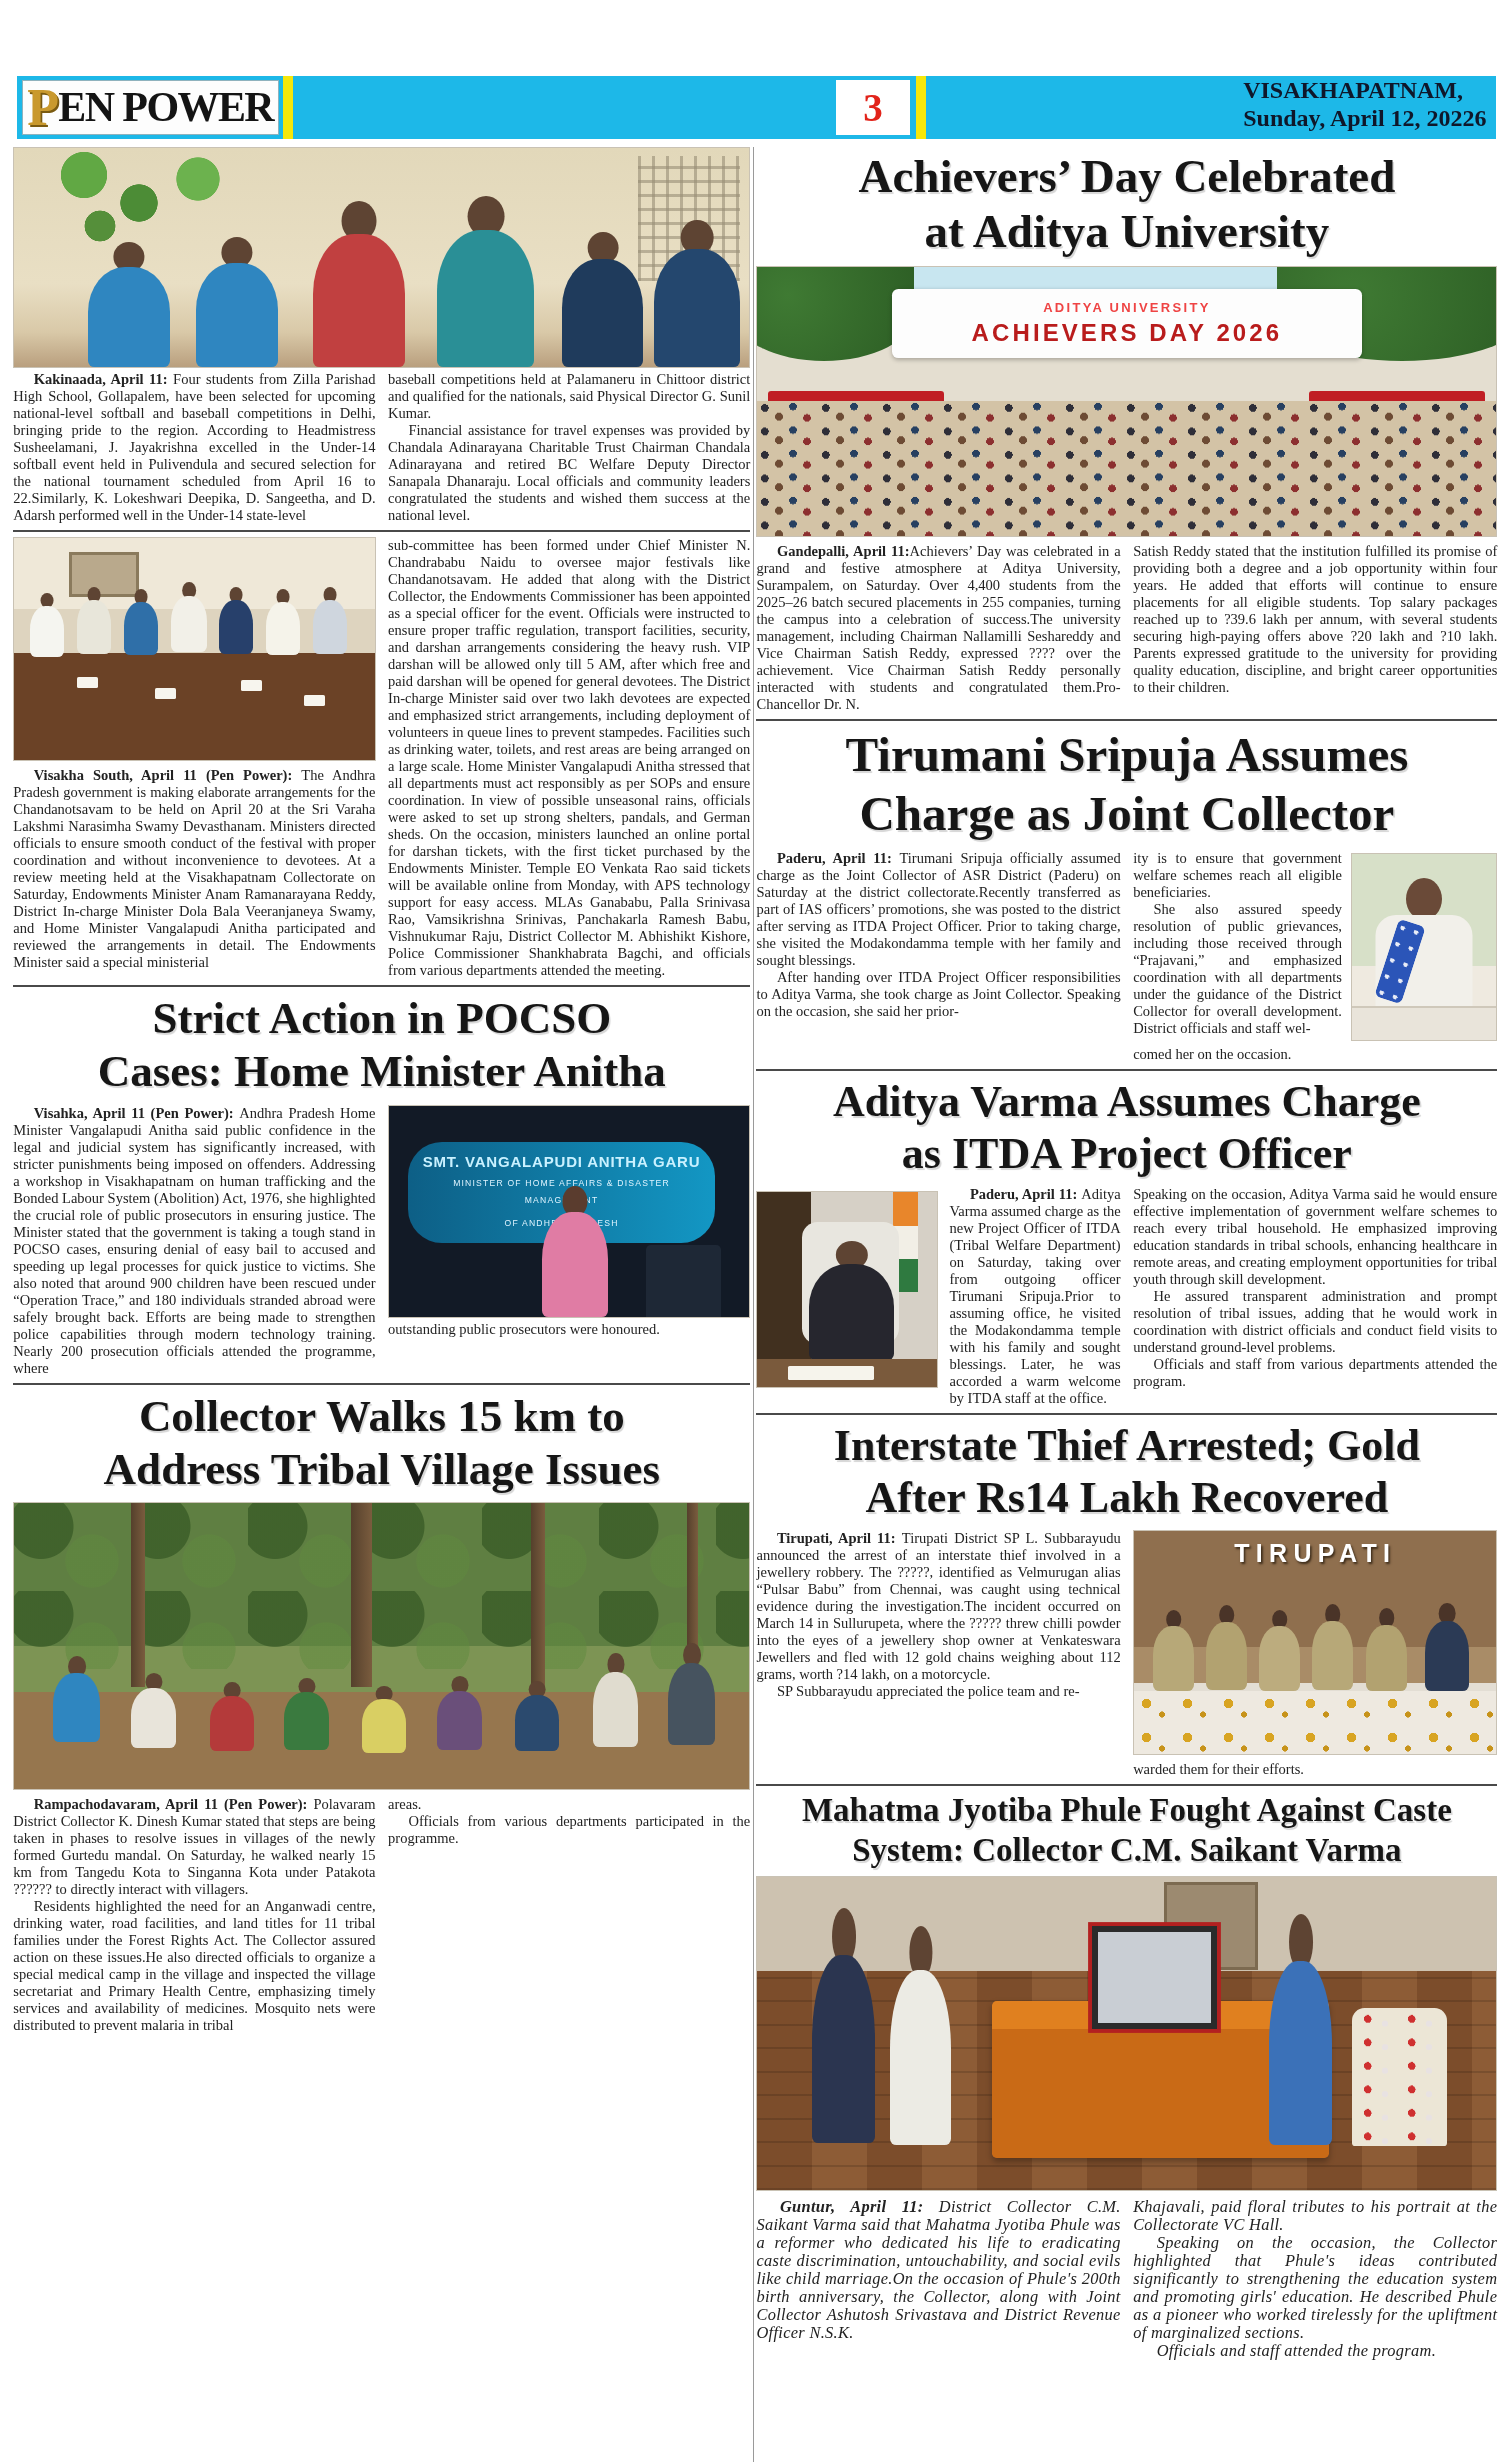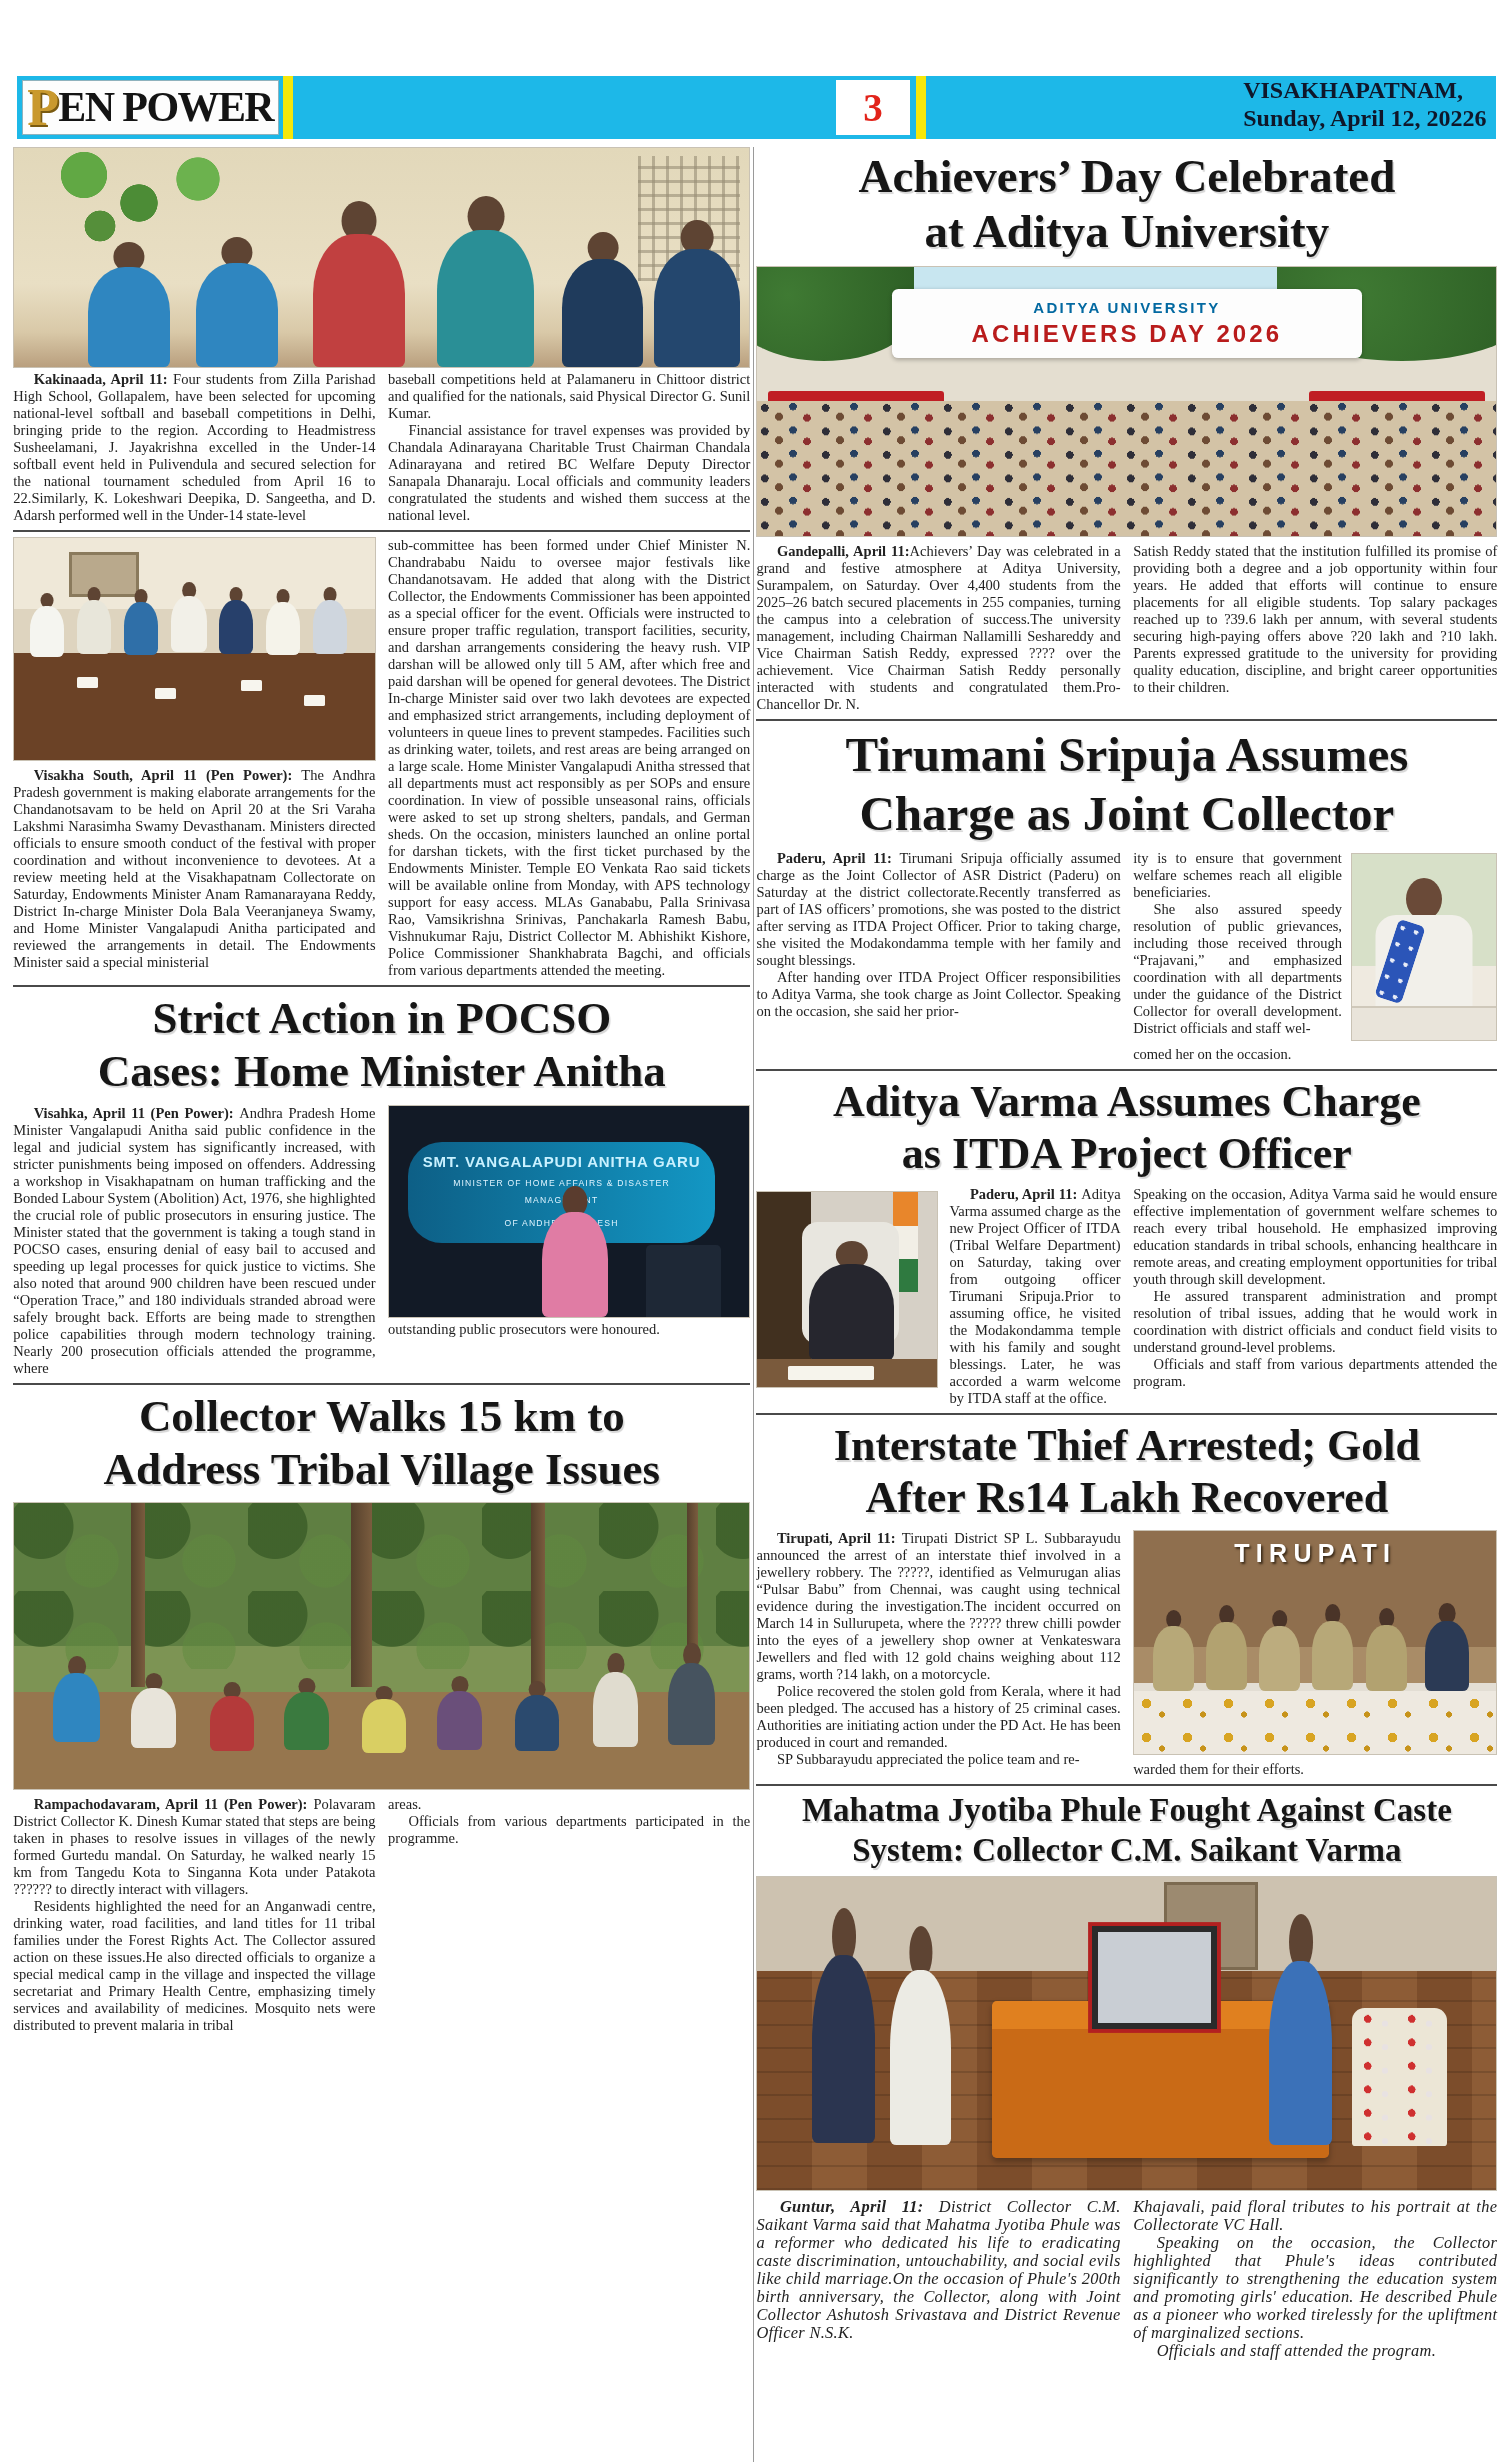--- a/index.html
+++ b/index.html
@@ -68,21 +68,21 @@
                  repeating-linear-gradient(90deg,rgba(90,80,60,.6) 0 3.1px,transparent 3.1px 14px); }
 
   
   .ph-adi { height:271px; background:linear-gradient(180deg,#c8e6f0 0 20%,#e4ded0 20% 100%); }
   .ph-adi .tree { top:0; width:180px; height:94px; border-radius:0 0 50% 50%;
                   background:radial-gradient(circle at 30% 30%,#3f7a33,#2c5d24); }
   .ph-adi .t1 { left:-23.5px; } .ph-adi .t2 { right:-31px; width:250px; }
   .adi-banner { position:absolute; left:50%; top:22px; transform:translateX(-50%); width:470px; height:69px;
                 background:#fdfdfd; border-radius:6.3px; box-shadow:0 1.6px 4.7px rgba(0,0,0,.25);
                 display:flex; flex-direction:column; align-items:center; justify-content:center; gap:3.9px; }
-  .adi-org { font-family:"Liberation Sans",sans-serif; font-size:15px; color:#0369a1; font-weight:bold; letter-spacing:2.3px; }
+  .adi-org { font-family:"Liberation Sans",sans-serif; font-size:13px; color:#ef4444; font-weight:bold; letter-spacing:2.3px; }
   .adi-event { font-family:"Liberation Sans",sans-serif; font-size:24px; color:#b91c1c; font-weight:bold; letter-spacing:3.1px; }
   .red-banner { position:absolute; top:124px; width:176px; height:75px; background:#c01e24; color:#fff; border-radius:3.1px;
                 display:flex; flex-direction:column; align-items:center; justify-content:center; text-align:center; padding:3.1px; gap:1.6px; }
   .rb-l { left:11px; } .rb-r { right:11px; }
   .rb-big { font-size:30px; font-weight:bold; font-family:"Liberation Sans",sans-serif; line-height:1; }
   .rb-small { font-size:7.8px; line-height:9.4px; max-width:160px; font-family:"Liberation Sans",sans-serif; }
   .ph-adi .crowd { left:0; right:0; bottom:0; height:50%; background-color:#d3c3a6;
       background-image:radial-gradient(circle 3.9px at 7.8px 7px,#2e2e38 97%,transparent),
                        radial-gradient(circle 3.9px at 22px 15.7px,#6d4b34 97%,transparent),
                        radial-gradient(circle 3.9px at 36px 5.5px,#274061 97%,transparent),
@@ -367,21 +367,20 @@
       </article>
 
       <hr class="rule">
 
       <article>
         <h1 class="h56">Interstate Thief Arrested; Gold
 After Rs14 Lakh Recovered</h1>
         <div class="b2">
           <div class="bc">
             <p class="ind"><b class="dl">Tirupati, April 11: </b><span>Tirupati District SP L. Subbarayudu announced the arrest of an interstate thief involved in a jewellery robbery. The ?????, identified as Velmurugan alias “Pulsar Babu” from Chennai, was caught using technical evidence during the investigation.The incident occurred on March 14 in Sullurupeta, where the ????? threw chilli powder into the eyes of a jewellery shop owner at Venkateswara Jewellers and fled with 12 gold chains weighing about 112 grams, worth ?14 lakh, on a motorcycle.</span></p>
-            <p class="ind">Police recovered the stolen gold from Kerala, where it had been pledged. The accused has a history of 25 criminal cases. Authorities are initiating action under the PD Act. He has been produced in court and remanded.</p>
             <p class="ind">SP Subbarayudu appreciated the police team and re-</p>
           </div>
           <div class="bc">
             <div class="photo ph-tpt" style="margin-bottom:6px;">
               <div class="tpt-sign">TIRUPATI</div>
               <i class="person" style="left:19px;bottom:63px;width:41px;height:81px;--c:#b7a878;--h:#4a3428"></i>
               <i class="person" style="left:72px;bottom:64px;width:41px;height:85px;--c:#b2a270;--h:#4a3428"></i>
               <i class="person" style="left:125px;bottom:63px;width:41px;height:81px;--c:#bcac7e;--h:#4a3428"></i>
               <i class="person" style="left:178px;bottom:64px;width:41px;height:86px;--c:#b7a878;--h:#4a3428"></i>
               <i class="person" style="left:232px;bottom:63px;width:41px;height:83px;--c:#b2a270;--h:#4a3428"></i>

